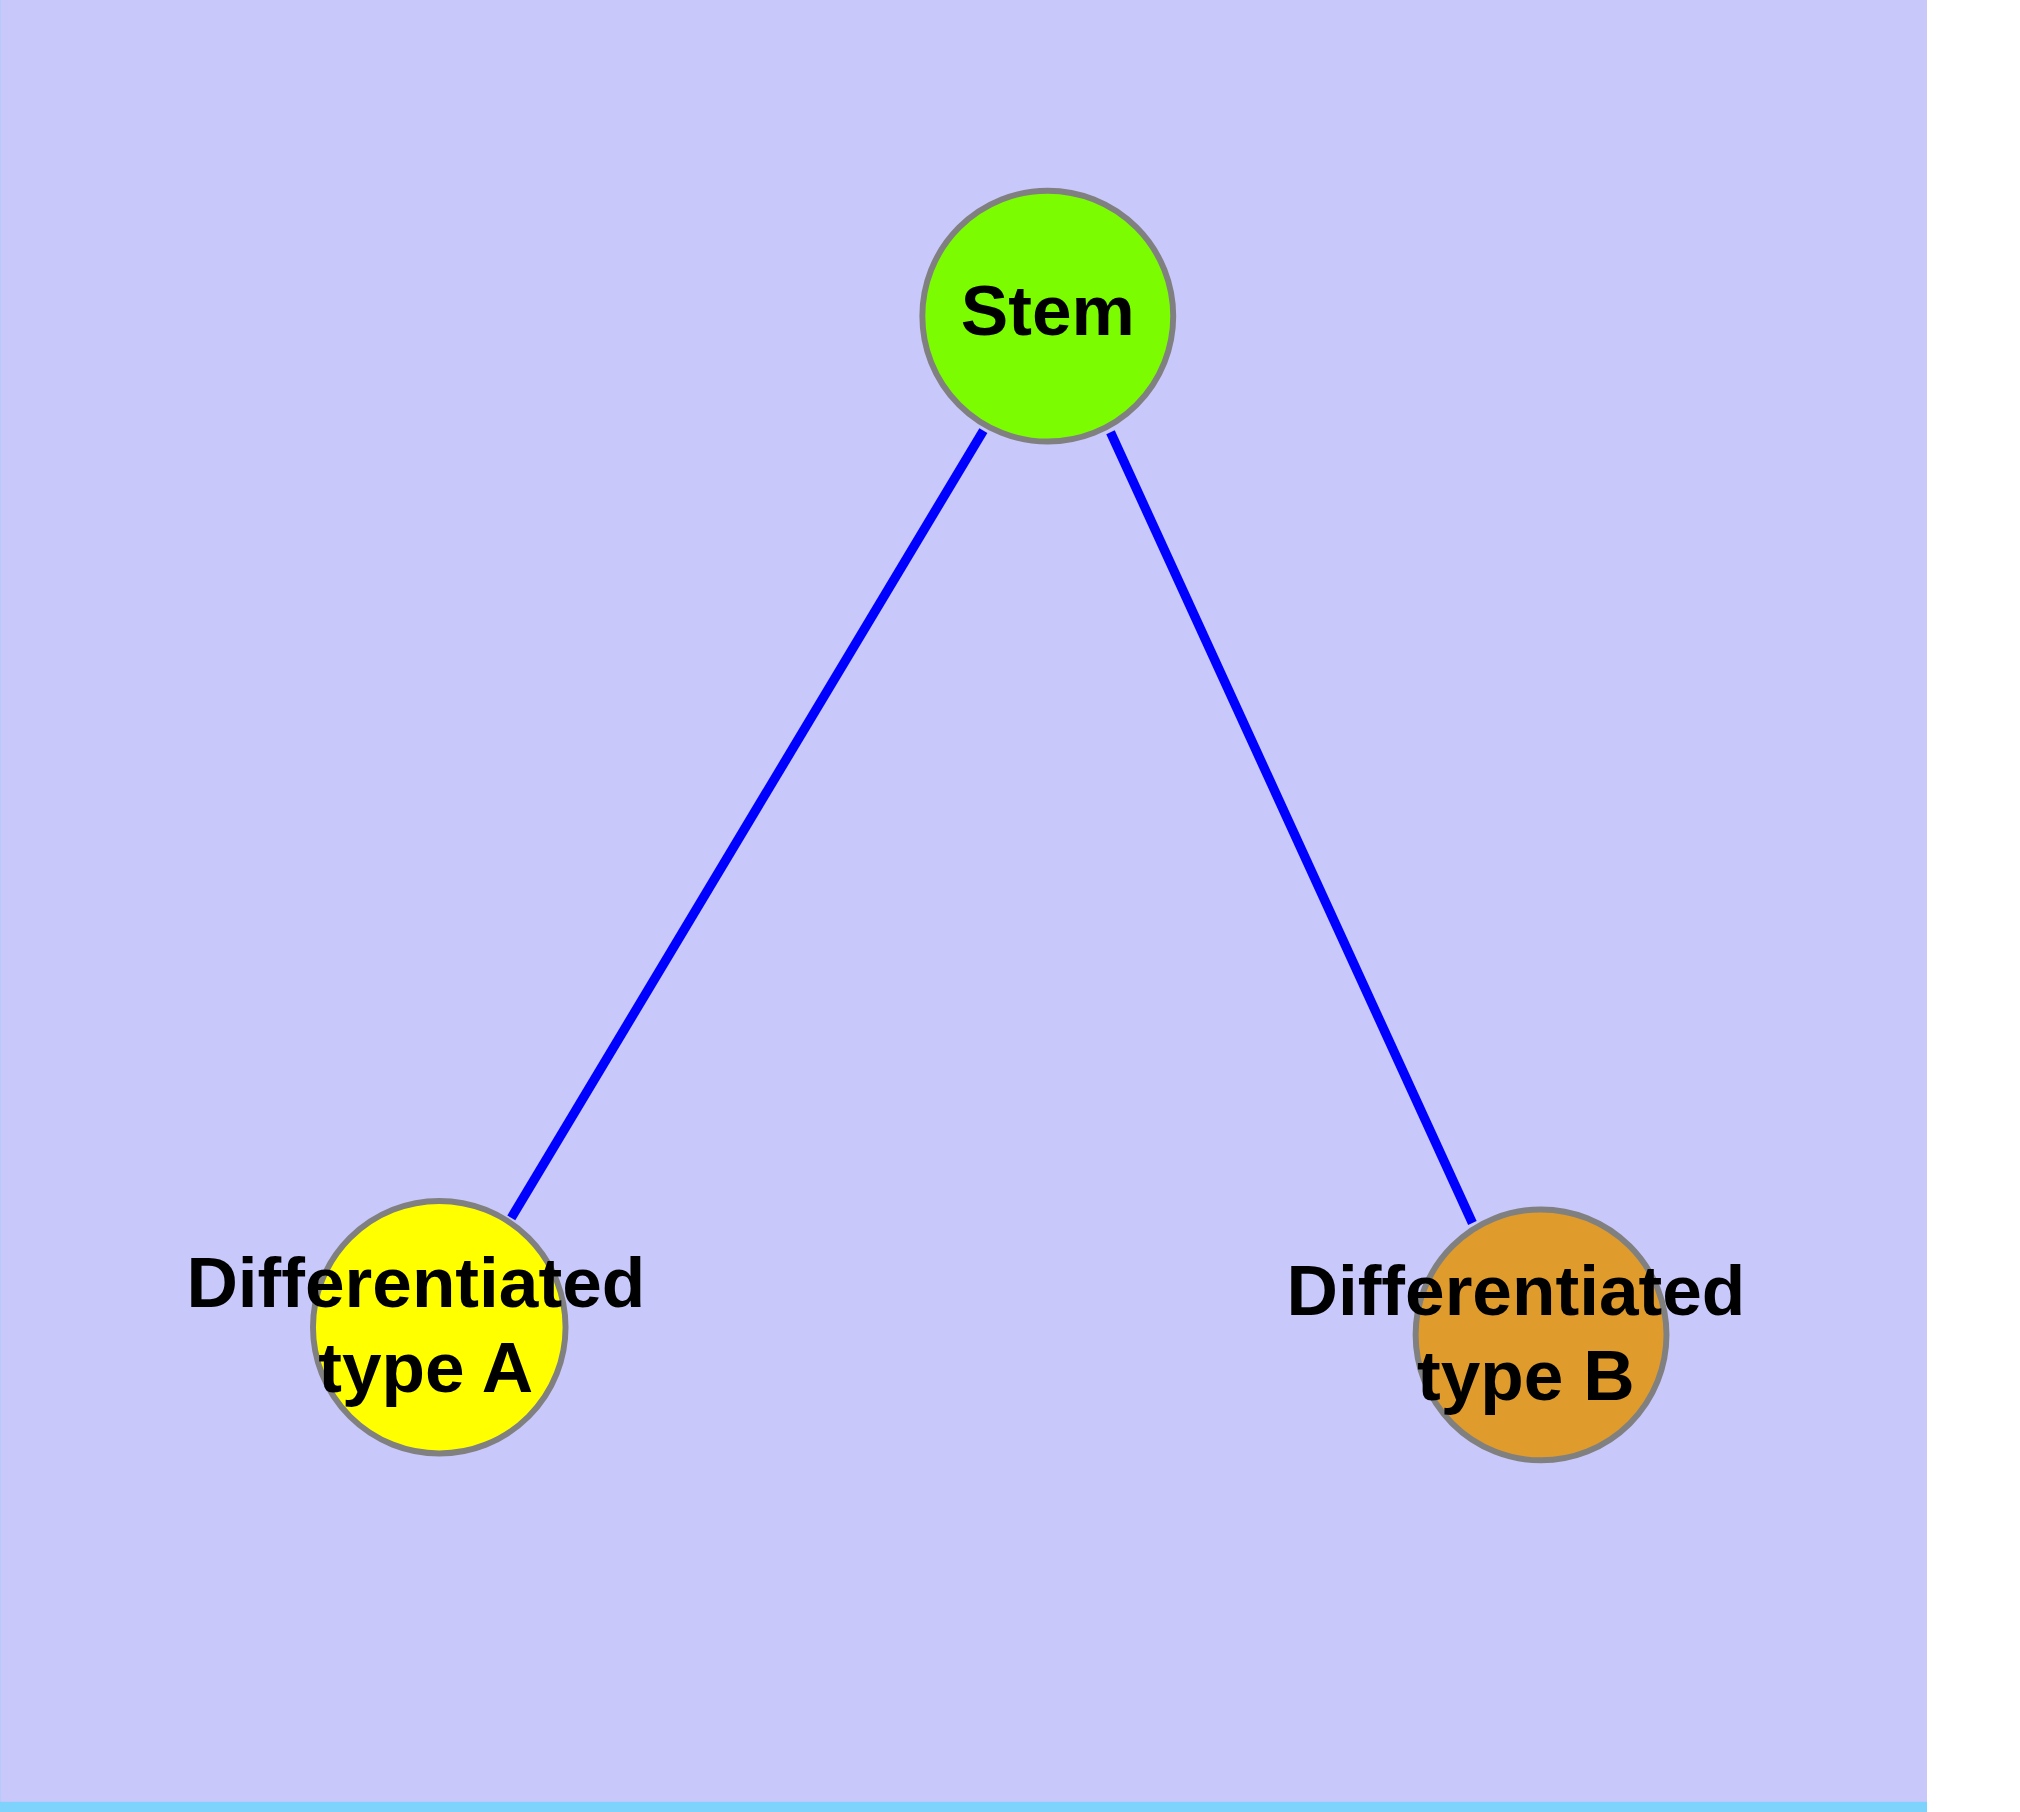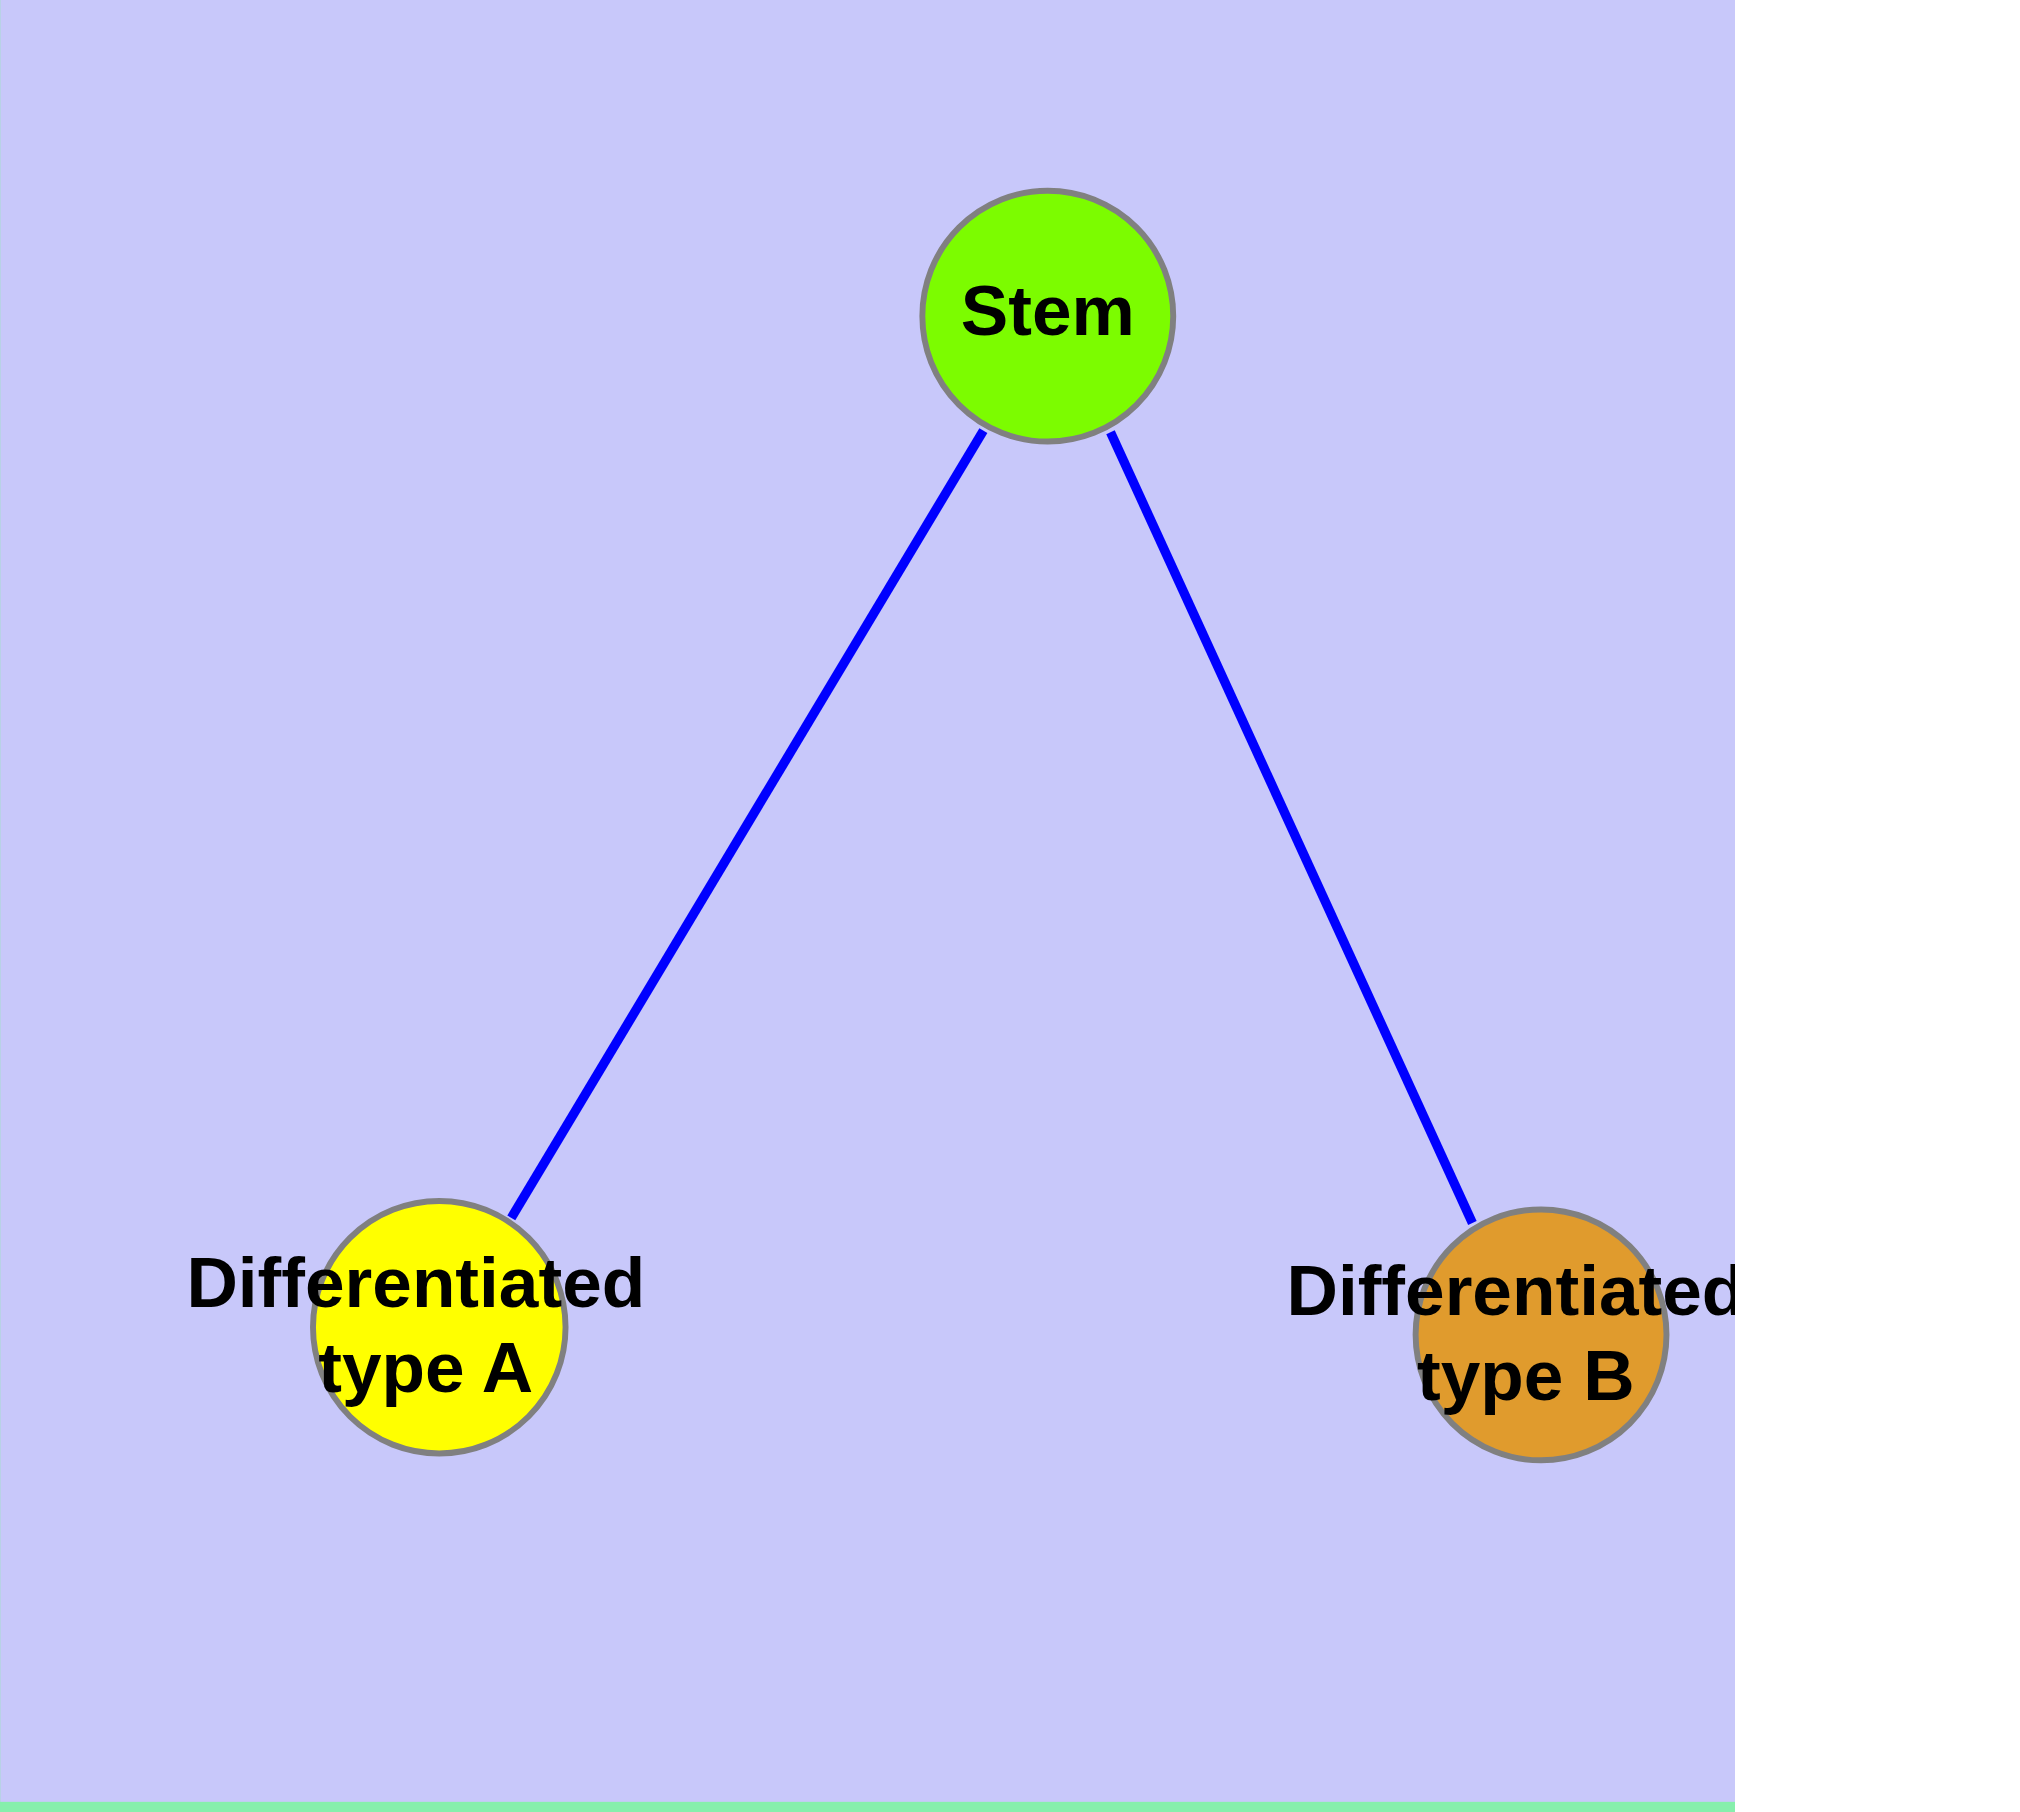--- a/index.html
+++ b/index.html
@@ -2,23 +2,23 @@
 <html style="font-size:13.6px"><head>
 <meta charset="utf-8">
 <style>
   html, body {
     margin: 0;
     padding: 0;
     background: #ffffff;
   }
   #stage {
     position: relative;
-    width: 1735px;
+    width: 1927px;
     height: 1812px;
-    background: #86efac;
+    background: #7dd3fc;
     overflow: hidden;
     font-family: "Liberation Sans", sans-serif;
   }
   #graph-canvas {
     position: absolute;
     left: 0;
     top: 0;
     width: 2021px;
     height: 1812px;
     display: block;

